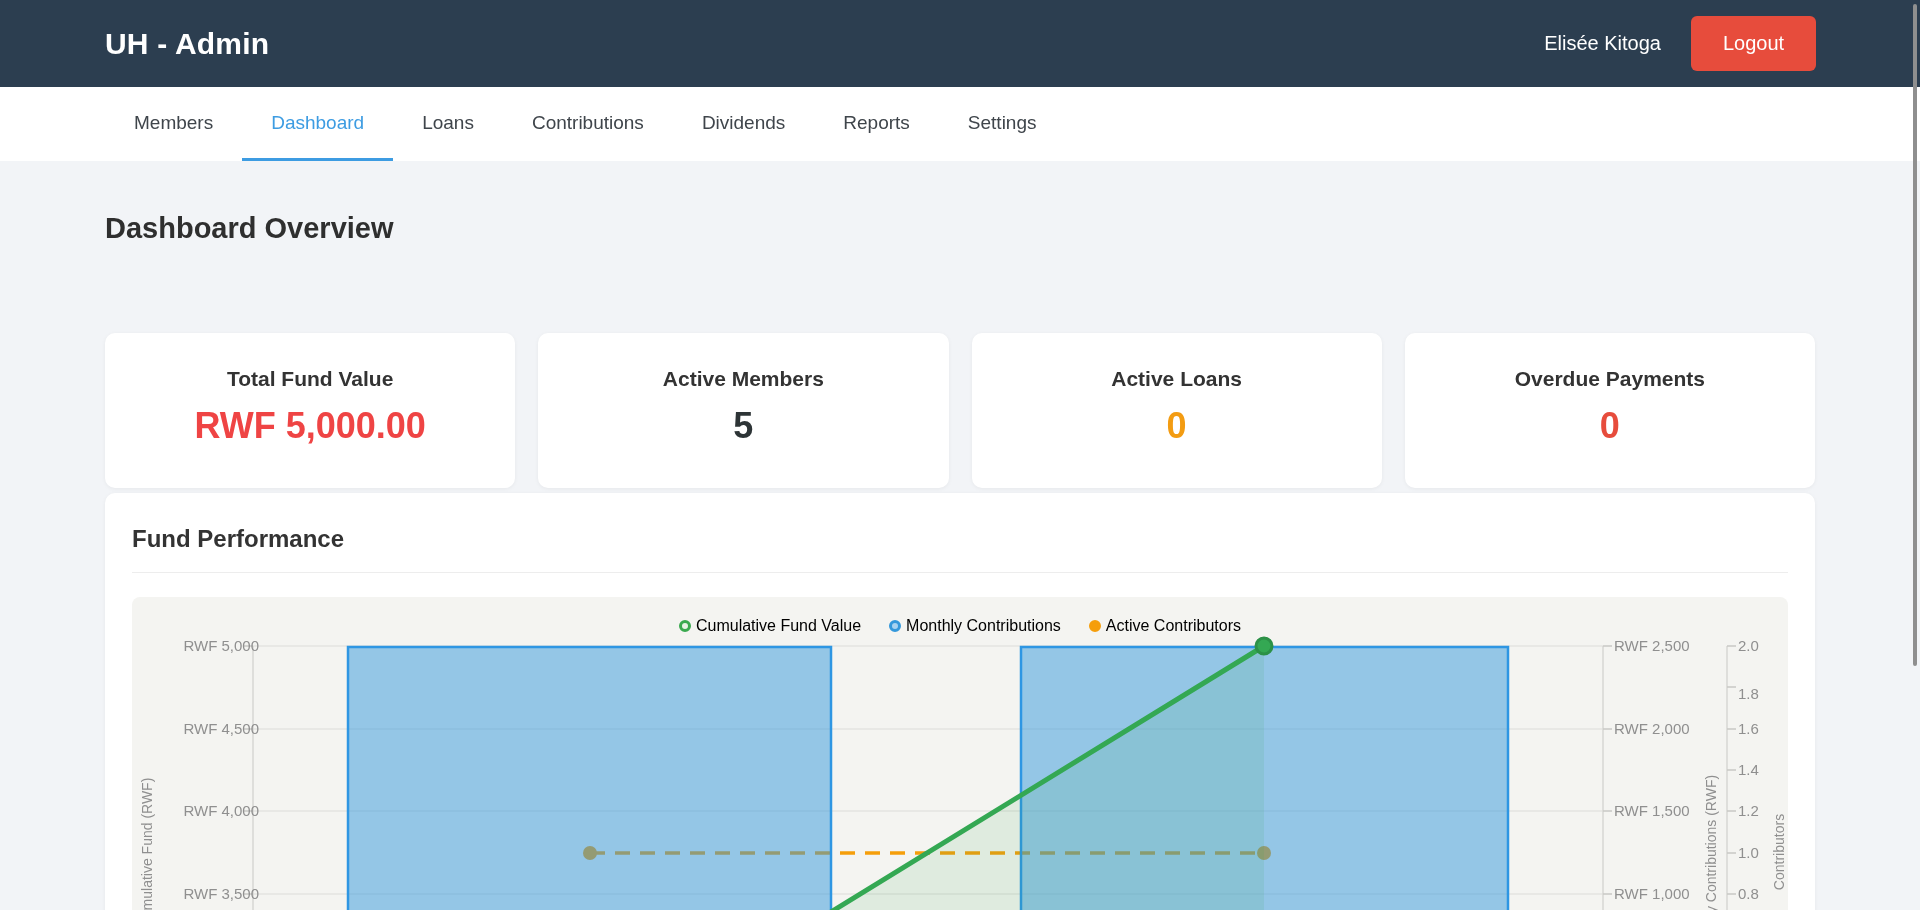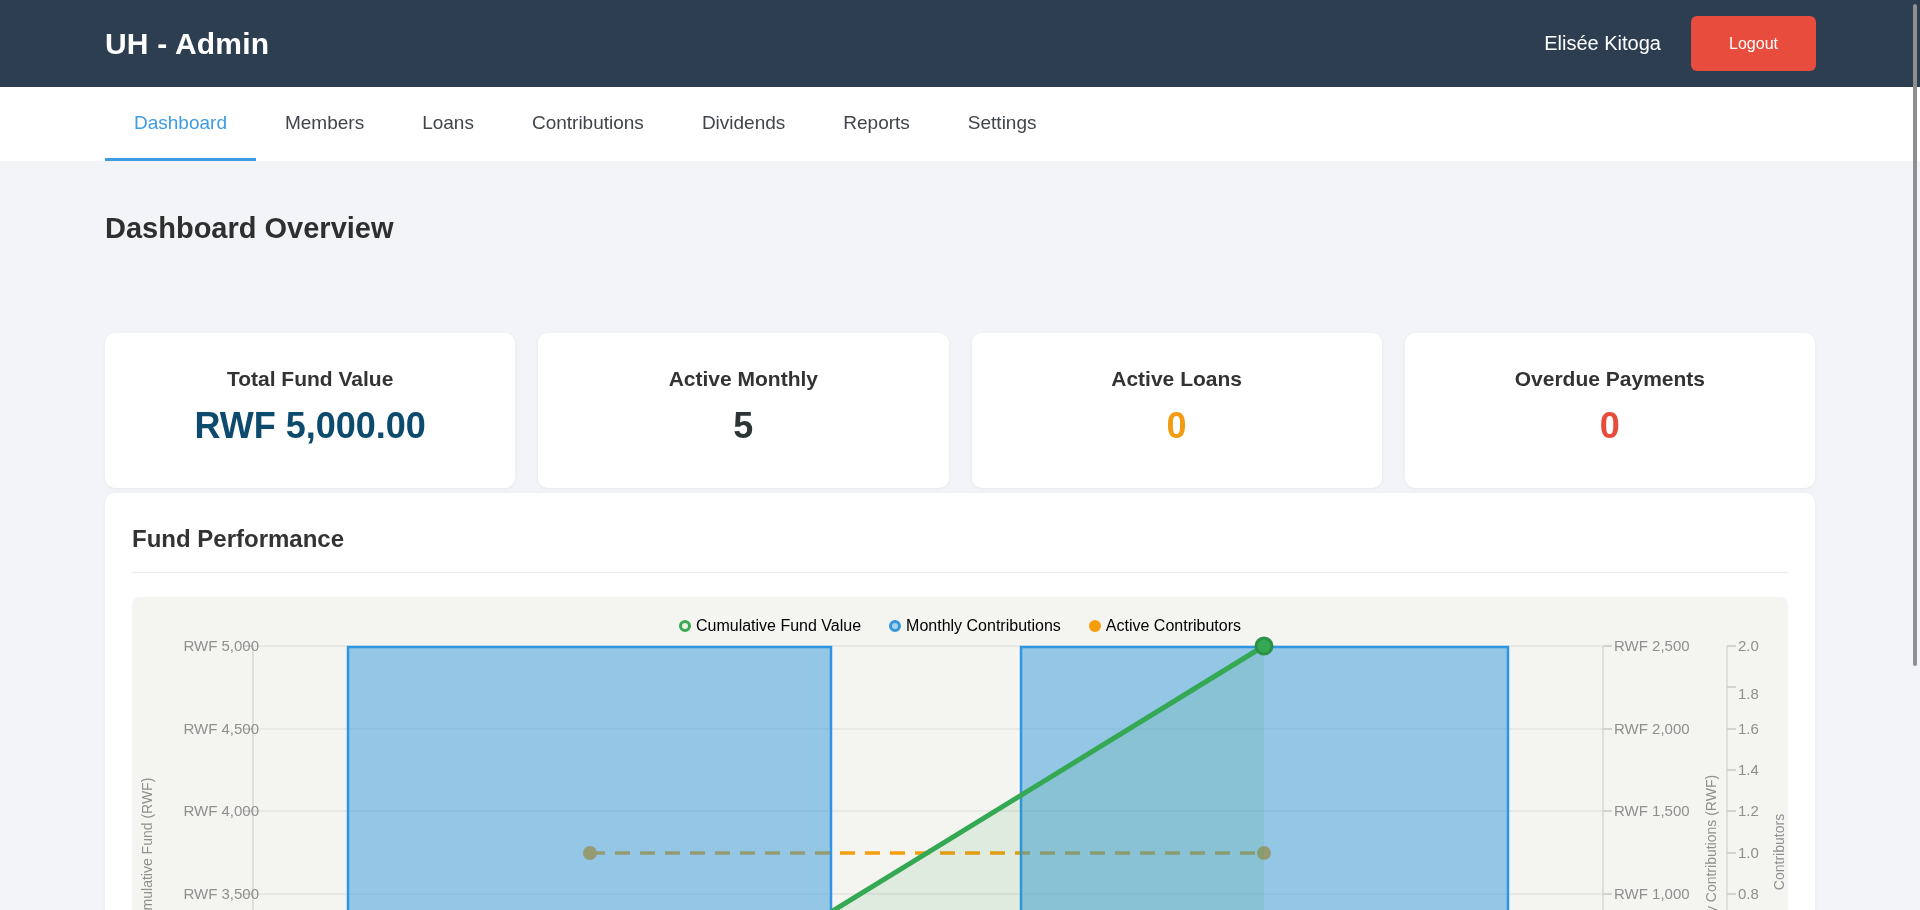--- a/index.html
+++ b/index.html
@@ -11,41 +11,41 @@
   
   .topbar {
     height:87px; background:#2c3e50; display:flex; align-items:center;
     padding:0 104px 0 105px;
   }
   .topbar .brand { color:#ffffff; font-size:30px; font-weight:bold; letter-spacing:.2px; }
   .topbar .spacer { flex:1; }
   .topbar .user { color:#ffffff; font-size:20px; margin-right:30px; }
   .logout-btn {
     background:#e74c3c; color:#fff; border:none; border-radius:6px;
-    width:125px; height:55px; font-size:16px; font-family:inherit; cursor:pointer;
+    width:125px; height:55px; font-size:20px; font-family:inherit; cursor:pointer;
   }
   
   .nav { background:#ffffff; height:74px; display:flex; padding-left:105px; }
   .tab {
     font-size:19px; color:#3f454b; padding:0 29px; line-height:71px;
     border-bottom:3px solid transparent; cursor:pointer; white-space:nowrap;
   }
   .tab.active { color:#3d9ce2; border-bottom-color:#3d9ce2; }
   
   .content { padding:0 105px; }
   .page-title { font-size:29px; font-weight:bold; color:#2f2f2f; margin-top:51px; }
   .cards { display:flex; gap:23px; margin-top:46px; }
   .card {
     flex:1; background:#fff; border-radius:10px; height:155px; text-align:center;
     box-shadow:0 1px 4px rgba(0,0,0,0.05);
     margin-top:42px;
   }
   .card .c-title { font-size:21px; font-weight:bold; color:#333; margin-top:34px; }
   .card .c-value { font-size:36px; font-weight:bold; margin-top:14px; }
-  .v-green { color:#0c4a6e; } .v-dark { color:#2d3436; }
+  .v-green { color:#ef4444; } .v-dark { color:#2d3436; }
   .v-orange { color:#f39c12; } .v-red { color:#e74c3c; }
   
   .fund-card {
     background:#fff; border-radius:10px; margin-top:5px; padding:32px 27px 0 27px;
     box-shadow:0 1px 4px rgba(0,0,0,0.05); height:500px;
   }
   .fund-title { font-size:24px; font-weight:bold; color:#333; }
   .fund-divider { border:none; border-top:1px solid #ededed; margin-top:19px; }
   .chart-panel {
     position:relative; margin-top:24px; width:1656px; height:420px;
@@ -77,39 +77,39 @@
 <body>
 
 <div class="topbar">
   <div class="brand">UH - Admin</div>
   <div class="spacer"></div>
   <div class="user">Elisée Kitoga</div>
   <button class="logout-btn">Logout</button>
 </div>
 
 <div class="nav">
+  <div class="tab">Members</div>
   <div class="tab active">Dashboard</div>
-  <div class="tab">Members</div>
   <div class="tab">Loans</div>
   <div class="tab">Contributions</div>
   <div class="tab">Dividends</div>
   <div class="tab">Reports</div>
   <div class="tab">Settings</div>
 </div>
 
 <div class="content">
   <div class="page-title">Dashboard Overview</div>
 
   <div class="cards">
     <div class="card">
       <div class="c-title">Total Fund Value</div>
       <div class="c-value v-green">RWF 5,000.00</div>
     </div>
     <div class="card">
-      <div class="c-title">Active Monthly</div>
+      <div class="c-title">Active Members</div>
       <div class="c-value v-dark">5</div>
     </div>
     <div class="card">
       <div class="c-title">Active Loans</div>
       <div class="c-value v-orange">0</div>
     </div>
     <div class="card">
       <div class="c-title">Overdue Payments</div>
       <div class="c-value v-red">0</div>
     </div>

